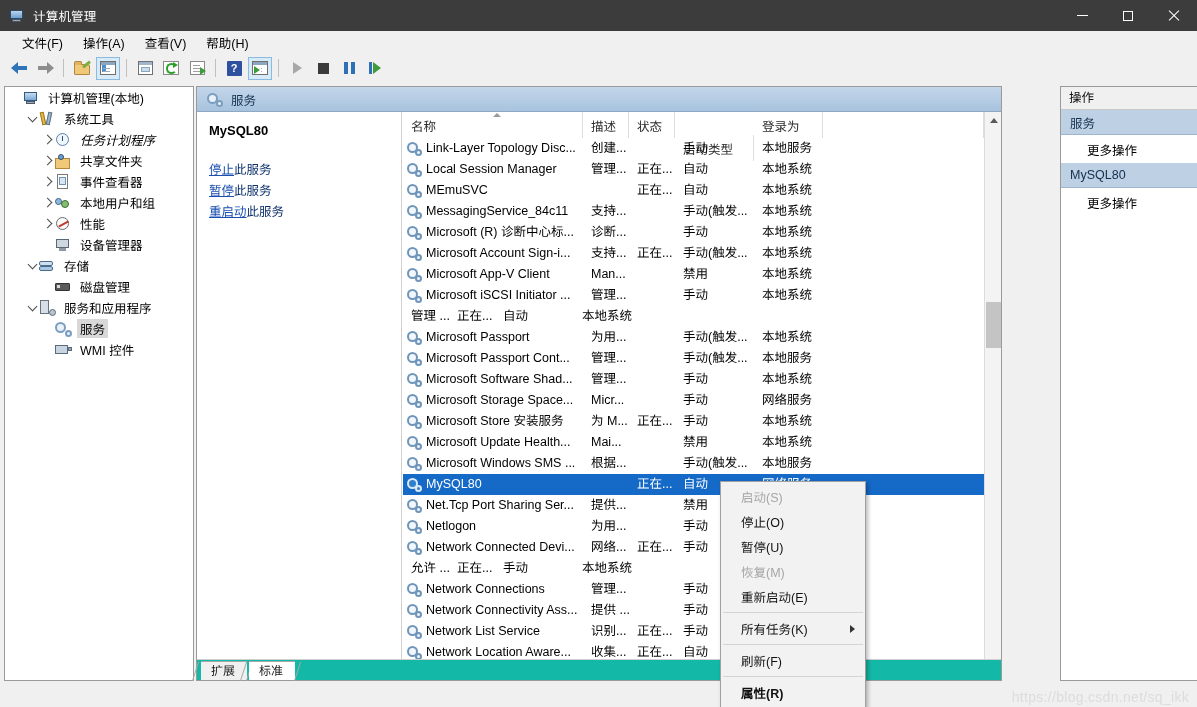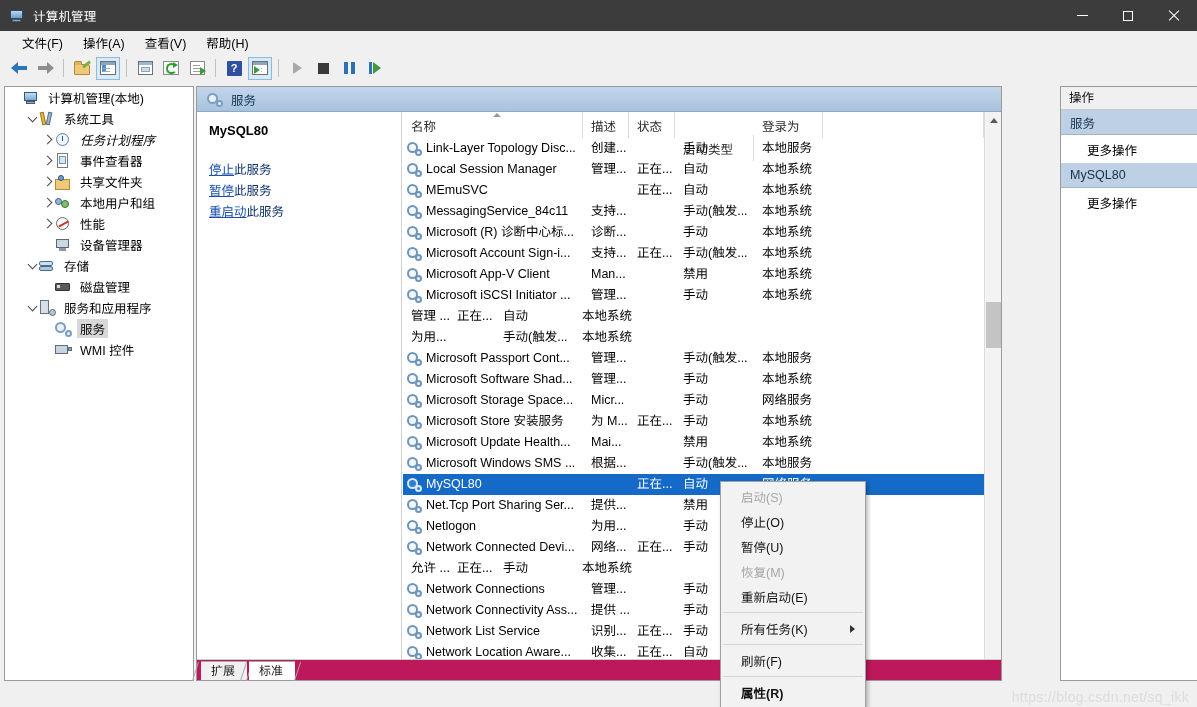--- a/index.html
+++ b/index.html
@@ -241,21 +241,21 @@
   }
   .vs-btn { width:17px; height:17px; display:flex; align-items:center; justify-content:center; background:#f3f3f3; }
   .vs-up, .vs-dn { width:0;height:0;border-left:4px solid transparent;border-right:4px solid transparent;}
   .vs-up { border-bottom:5px solid #5a5a5a; }
   .vs-dn { border-top:5px solid #5a5a5a; }
   .vs-thumb { position:absolute; left:1px; width:15px; background:#c4c4c4; }
 
   
   #tabstrip {
     position:absolute; left:0; bottom:0; width:804px; height:21px;
-    background:#be185d; border-top:1px solid #cfcfcf; display:flex; align-items:flex-end;
+    background:#14b8a6; border-top:1px solid #cfcfcf; display:flex; align-items:flex-end;
     padding-left:4px;
   }
   .ctab {
     position:relative; height:19px; line-height:18px; font-size:12px; color:#222;
     padding:0 12px 0 10px; background:#f0f0f0; margin-right:2px; cursor:pointer;
     border-top:1px solid #a8a8a8;
   }
   .ctab:before {
     content:""; position:absolute; left:-6px; top:0; width:8px; height:19px;
     border-left:1px solid #a8a8a8; transform: skewX(-18deg);
@@ -438,35 +438,35 @@
           </div>
           <div class="ticon">
             <div class="ic-clock"></div>
           </div>
           <span class="tlabel">任务计划程序</span>
         </div>
         <div class="tree-row" style="padding-left: 36px;">
           <div class="expander">
             <div class="chev right"></div>
           </div>
+          <div class="ticon ic-shared">
+            <div class="f"></div>
+            <div class="p"></div>
+          </div>
+          <span class="tlabel">共享文件夹</span>
+        </div>
+        <div class="tree-row" style="padding-left: 36px;">
+          <div class="expander">
+            <div class="chev right"></div>
+          </div>
           <div class="ticon ic-log">
             <div class="pg"></div>
             <div class="bl"></div>
           </div>
           <span class="tlabel">事件查看器</span>
-        </div>
-        <div class="tree-row" style="padding-left: 36px;">
-          <div class="expander">
-            <div class="chev right"></div>
-          </div>
-          <div class="ticon ic-shared">
-            <div class="f"></div>
-            <div class="p"></div>
-          </div>
-          <span class="tlabel">共享文件夹</span>
         </div>
         <div class="tree-row" style="padding-left: 36px;">
           <div class="expander">
             <div class="chev right"></div>
           </div>
           <div class="ticon ic-users">
             <div class="p1"></div>
             <div class="p2"></div>
           </div>
           <span class="tlabel">本地用户和组</span>
@@ -681,20 +681,27 @@
             <div class="lv-cell" style="width: 79px; flex: 0 0 79px;">手动</div>
             <div class="lv-cell" style="width: 69px; flex: 0 0 69px;">本地系统</div>
           </div>
           <div class="lv-row">
             <div class="lv-cell" style="width: 46px; flex: 0 0 46px;">管理 ...</div>
             <div class="lv-cell" style="width: 46px; flex: 0 0 46px;">正在...</div>
             <div class="lv-cell" style="width: 79px; flex: 0 0 79px;">自动</div>
             <div class="lv-cell" style="width: 69px; flex: 0 0 69px;">本地系统</div>
           </div>
           <div class="lv-row">
+            <div class="lv-cell name" style="width: 180px; flex: 0 0 180px;">
+              <div class="svc-ico">
+                <div class="a"></div>
+                <div class="b"></div>
+              </div>
+              <span>Microsoft Passport</span>
+            </div>
             <div class="lv-cell" style="width: 46px; flex: 0 0 46px;">为用...</div>
             <div class="lv-cell" style="width: 46px; flex: 0 0 46px;"></div>
             <div class="lv-cell" style="width: 79px; flex: 0 0 79px;">手动(触发...</div>
             <div class="lv-cell" style="width: 69px; flex: 0 0 69px;">本地系统</div>
           </div>
           <div class="lv-row">
             <div class="lv-cell name" style="width: 180px; flex: 0 0 180px;">
               <div class="svc-ico">
                 <div class="a"></div>
                 <div class="b"></div>

